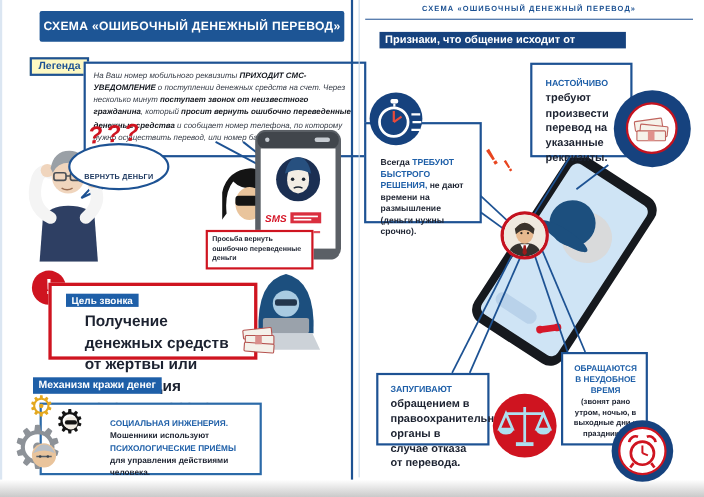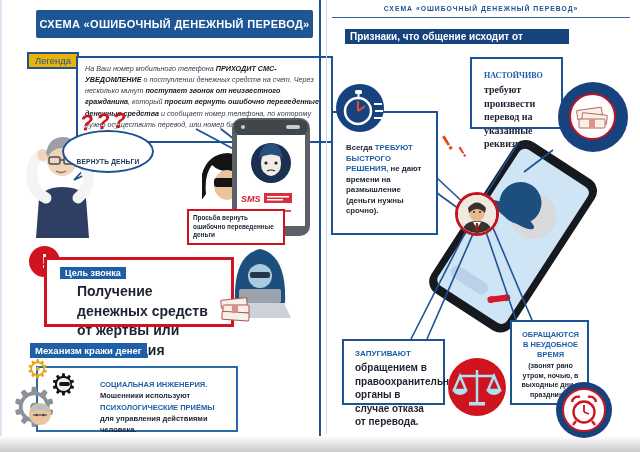--- a/index.html
+++ b/index.html
@@ -3,22 +3,22 @@
 <meta charset="utf-8">
 <style>
   html,body{margin:0;padding:0;background:#ffffff;}
   .sheet{position:relative;width:640px;height:452px;background:#ffffff;overflow:hidden;
          font-family:"Liberation Sans",sans-serif;color:#1c2230;}
   .abs{position:absolute;}
   .nosel{user-select:none;}
   
   .hdr-main{left:36px;top:10px;width:277px;height:28px;background:#1d5595;border-radius:2px;
     color:#fff;font-weight:bold;font-size:11px;line-height:28px;text-align:center;letter-spacing:.3px;}
-  .legend-label{left:27px;top:52px;background:#eab308;border:2px solid #1d5293;color:#1d5293;
-    font-weight:normal;font-size:9.5px;padding:1px 6px;}
+  .legend-label{left:27px;top:52px;background:#fef9c3;border:2px solid #1d5293;color:#1d5293;
+    font-weight:bold;font-size:9.5px;padding:1px 6px;}
   .legend-box{left:76px;top:56px;width:239px;height:73px;border:2px solid #1d5293;background:#fff;
     padding:5px 7px;font-style:italic;font-size:7.2px;line-height:1.55;color:#343a45;}
   .legend-box b{color:#14181f;}
   .bubble{left:62px;top:130px;width:88px;height:33px;border:2px solid #1d5293;border-radius:50%;
     background:#fff;display:flex;align-items:flex-end;justify-content:center;padding-bottom:6px;}
   .bubble-label{font-size:6.6px;font-weight:bold;color:#17335c;letter-spacing:.2px;}
   .qmarks{left:80px;top:109px;color:#cf1420;font-weight:bold;font-size:22px;letter-spacing:3px;
     transform:rotate(-4deg);font-style:italic;}
   .note-red{left:187px;top:209px;width:86px;border:2px solid #cf1420;background:#fff;
     font-size:6.4px;font-weight:bold;padding:3px 4px;line-height:1.35;color:#1c2230;}
@@ -57,21 +57,21 @@
 
 <div class="sheet nosel">
 
   <div class="abs" style="left:0;top:0;width:320px;height:452px;">
 
     <div class="abs hdr-main">СХЕМА «ОШИБОЧНЫЙ ДЕНЕЖНЫЙ ПЕРЕВОД»</div>
 
     <div class="abs legend-label">Легенда</div>
 
     <div class="abs legend-box">
-      <span>На Ваш номер мобильного телефона </span><b>ПРИХОДИТ СМС-УВЕДОМЛЕНИЕ</b><span> о поступлении денежных средств на счет. Через несколько минут </span><b>поступает звонок от неизвестного гражданина</b><span>, который </span><b>просит вернуть ошибочно переведенные денежные средства</b><span> и сообщает номер телефона, по которому нужно осуществить перевод, или номер банковской карты.</span>
+      <span>На Ваш номер мобильного реквизиты </span><b>ПРИХОДИТ СМС-УВЕДОМЛЕНИЕ</b><span> о поступлении денежных средств на счет. Через несколько минут </span><b>поступает звонок от неизвестного гражданина</b><span>, который </span><b>просит вернуть ошибочно переведенные денежные средства</b><span> и сообщает номер телефона, по которому нужно осуществить перевод, или номер банковской карты.</span>
     </div>
 
     <svg class="abs" style="left:0;top:0;" width="320" height="452" viewBox="0 0 320 452">
       <line x1="196" y1="129" x2="243" y2="154" stroke="#1d5293" stroke-width="1.8"></line>
       <line x1="221" y1="129" x2="248" y2="150" stroke="#1d5293" stroke-width="1.8"></line>
       <polygon points="92,161 106,165 74,180" fill="#ffffff" stroke="#1d5293" stroke-width="1.8"></polygon>
     </svg>
 
     <svg class="abs" style="left:6px;top:126px;" width="104" height="112" viewBox="0 0 104 112">
       <path d="M30,112 L33,72 q6,-11 23,-11 q19,0 24,11 l3,40 Z" fill="#2e3f63"></path>
@@ -179,39 +179,39 @@
         <line x1="117" y1="193" x2="146" y2="214"></line>
         <line x1="198" y1="143" x2="163" y2="199"></line>
         <line x1="233" y1="150" x2="204" y2="172"></line>
         <line x1="91" y1="339" x2="150" y2="223"></line>
         <line x1="107" y1="339" x2="156" y2="227"></line>
         <line x1="196" y1="320" x2="164" y2="226"></line>
         <line x1="212" y1="320" x2="171" y2="223"></line>
       </g>
     </svg>
 
-    <div class="abs callout" style="left:11px;top:111px;width:107px;height:124px;z-index:2;">
+    <div class="abs callout" style="left:11px;top:111px;width:107px;height:92px;z-index:2;">
       <p class="sign-text" style="margin:30px 8px 0 13px;font-size:7.8px;">
         <span>Всегда </span><span class="blue-t">ТРЕБУЮТ БЫСТРОГО РЕШЕНИЯ,</span><span> не дают времени на размышление (деньги нужны срочно).</span>
       </p>
     </div>
     <div class="abs circle" style="left:16px;top:84px;width:48px;height:48px;background:#16427e;z-index:4;">
       <svg width="48" height="48" viewBox="0 0 48 48">
         <rect x="19" y="6" width="7" height="4" rx="1.5" fill="#fff"></rect>
         <line x1="22.5" y1="10" x2="22.5" y2="13" stroke="#fff" stroke-width="2"></line>
         <circle cx="22" cy="27" r="13" stroke="#fff" stroke-width="2.5" fill="none"></circle>
         <line x1="22" y1="27" x2="22" y2="17" stroke="#e84a3a" stroke-width="2"></line>
         <line x1="22" y1="27" x2="29" y2="22" stroke="#e84a3a" stroke-width="2"></line>
         <line x1="38" y1="20" x2="46" y2="20" stroke="#fff" stroke-width="2"></line>
         <line x1="39" y1="27" x2="47" y2="27" stroke="#fff" stroke-width="2"></line>
         <line x1="38" y1="34" x2="46" y2="34" stroke="#fff" stroke-width="2"></line>
       </svg>
     </div>
 
-    <div class="abs callout" style="left:150px;top:57px;width:93px;height:72px;z-index:2;font-family:Liberation Serif, serif;">
+    <div class="abs callout" style="left:162px;top:57px;width:93px;height:86px;z-index:2;">
       <div style="margin:12px 8px 0 12px;">
         <div class="sign-title">НАСТОЙЧИВО</div>
         <div class="sign-text">требуют произвести перевод на указанные реквизиты.</div>
       </div>
     </div>
     <div class="abs circle" style="left:238px;top:82px;width:70px;height:70px;background:#16427e;z-index:4;">
       <div class="abs circle" style="left:11px;top:11px;width:43px;height:43px;background:#fff;border:2.5px solid #c4121f;">
         <svg width="43" height="43" viewBox="0 0 43 43">
           <rect x="6" y="14" width="25" height="9" rx="1" fill="#f6f2ea" stroke="#c0645e" stroke-width="1" transform="rotate(-8 18 18)"></rect>
           <rect x="11" y="19" width="25" height="9" rx="1" fill="#f6f2ea" stroke="#c0645e" stroke-width="1" transform="rotate(6 23 23)"></rect>

